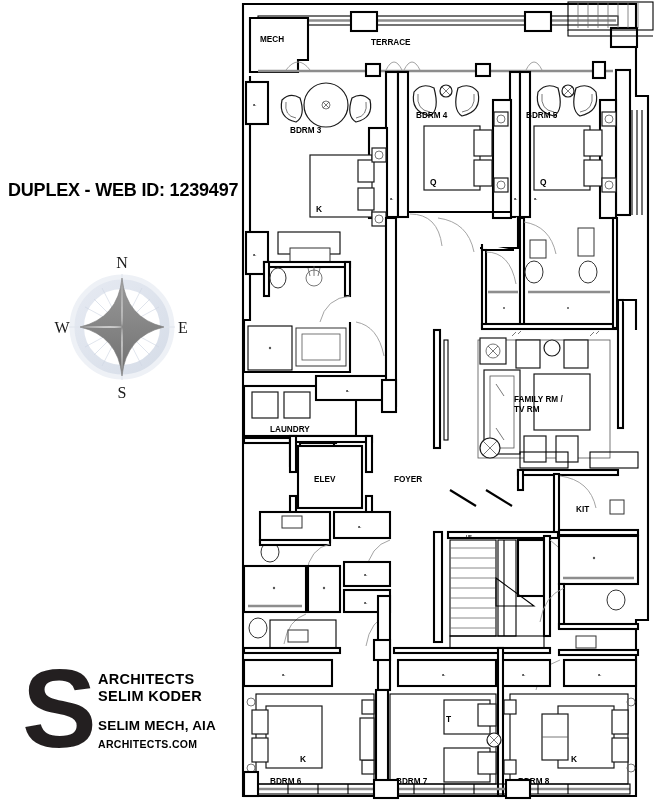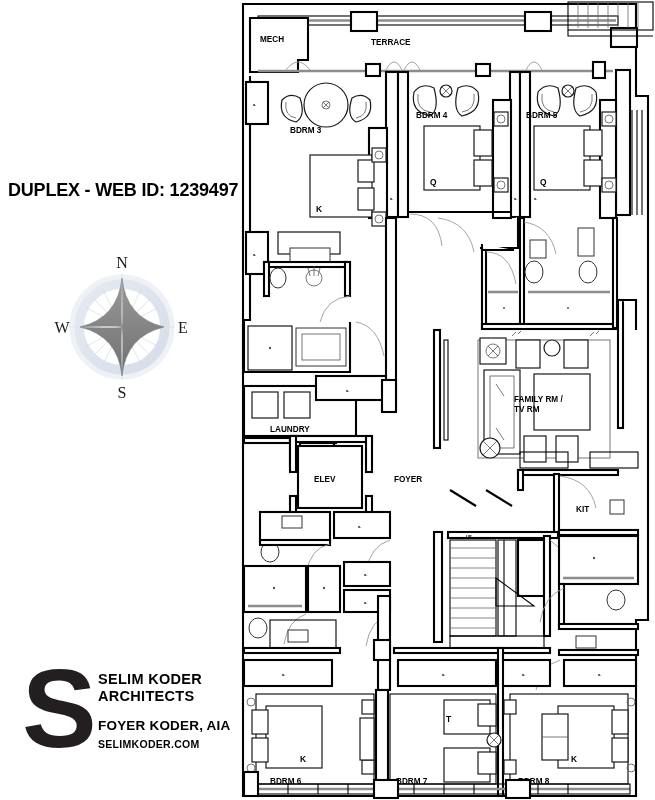--- a/index.html
+++ b/index.html
@@ -98,25 +98,25 @@
         <text class="cdir" x="70" y="16" text-anchor="middle">N</text>
         <text class="cdir" x="131" y="81" text-anchor="middle">E</text>
         <text class="cdir" x="70" y="146" text-anchor="middle">S</text>
         <text class="cdir" x="10" y="81" text-anchor="middle">W</text>
       </svg>
     </div>
 
     <div id="logo-block">
       <div id="logo-s">S</div>
       <div id="logo-text">
+        <div class="firm-line">ARCHITECTS</div>
         <div class="firm-line">SELIM KODER</div>
-        <div class="firm-line">ARCHITECTS</div>
         <div class="contact">
-          <div class="contact-line">FOYER KODER, AIA</div>
-          <div class="web-line">SELIMKODER.COM</div>
+          <div class="contact-line">SELIM MECH, AIA</div>
+          <div class="web-line">ARCHITECTS.COM</div>
         </div>
       </div>
     </div>
   </div>
 
   <div id="plan-wrap">
   <svg width="417" height="800" viewBox="0 0 417 800" shape-rendering="geometricPrecision">
 
     <g>
       <path class="wall" d="M5,4 L5,796 L398,796 L398,620 L410,620 L410,96

